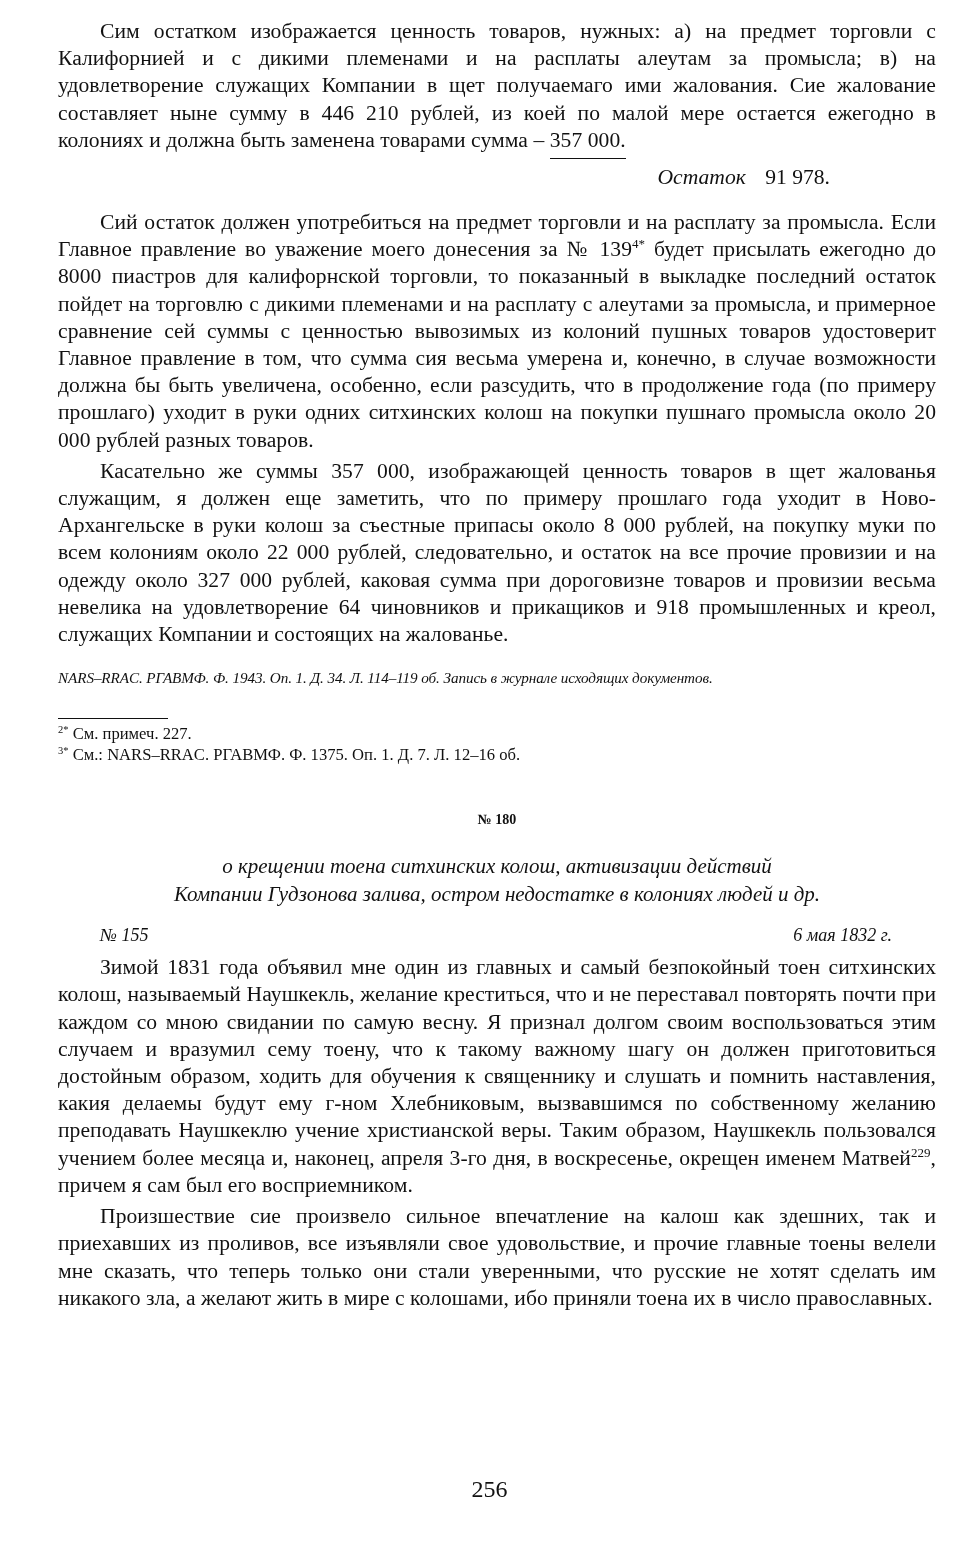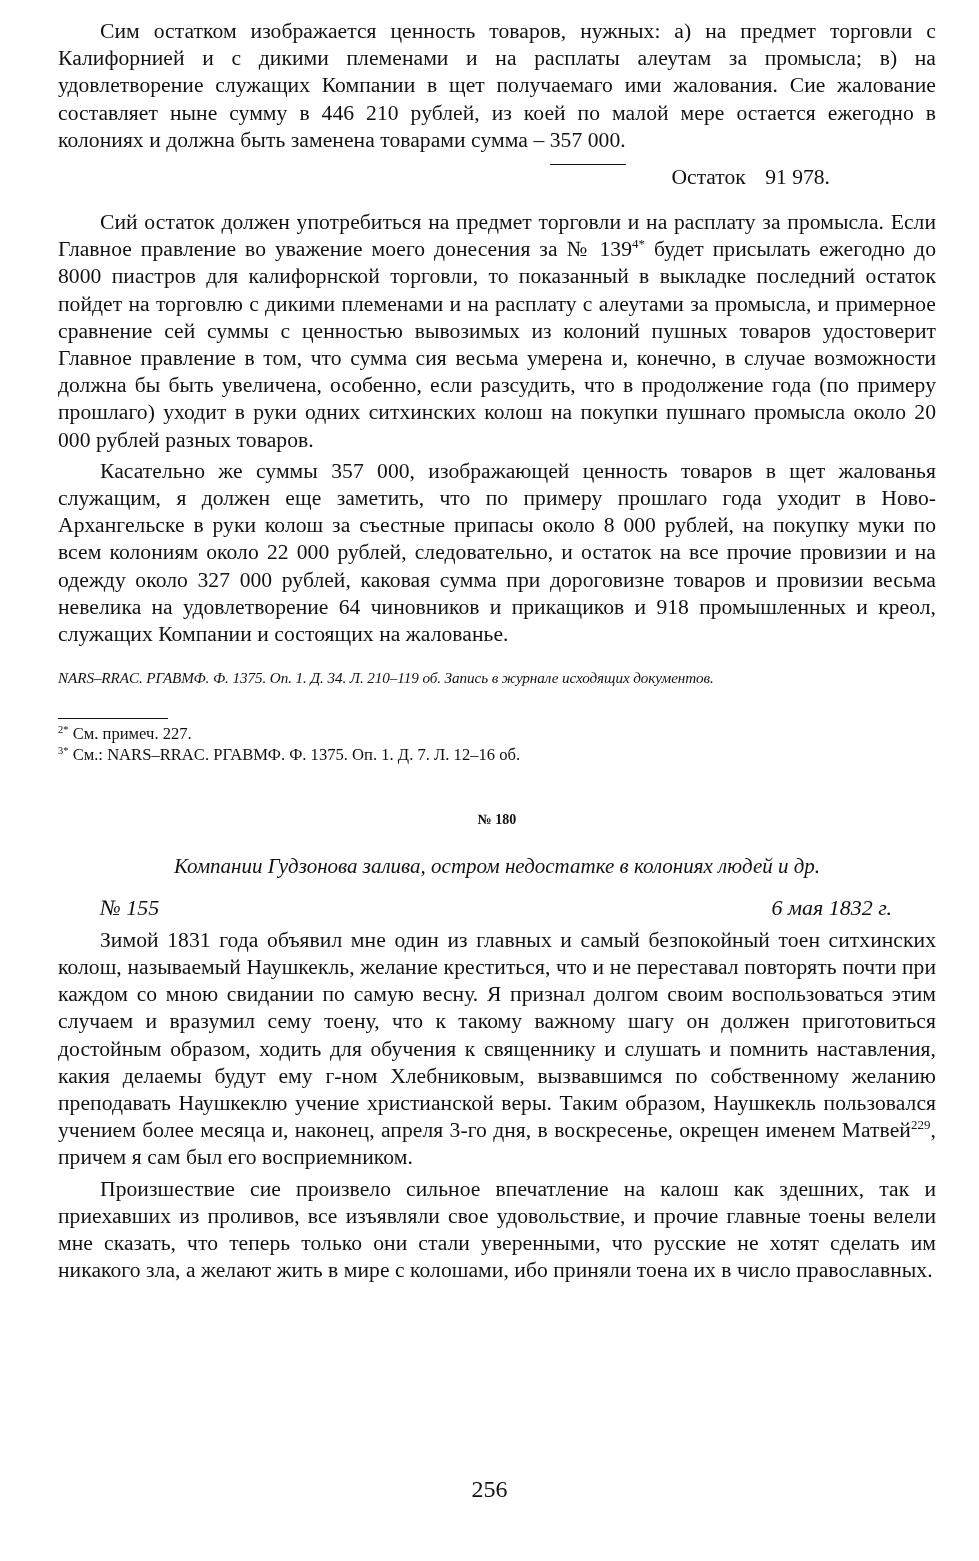--- a/index.html
+++ b/index.html
@@ -12,39 +12,39 @@
     .p {
       font-size: 21.6px; line-height: 27.2px; text-align: justify;
       text-indent: 42px; margin: 0;
       letter-spacing: 0.05px;
     }
     .p + .p { margin-top: 4px; }
     .sum-row {
       text-align: right; font-size: 21.6px; line-height: 27px;
       margin: 10px 106px 18px 0;
     }
-    .sum-row .lbl { margin-right: 14px; }
-    .u { border-bottom: 1.5px solid #111; padding-bottom: 12px; }
+    .sum-row .lbl { margin-right: 14px; font-style: italic; }
+    .u { border-bottom: 1.5px solid #111; padding-bottom: 6px; }
     .source {
       font-style: italic; font-size: 15.2px; line-height: 20px; margin: 20px 0 0 0;
       letter-spacing: -0.1px;
     }
     .fn-rule { width: 110px; height: 1px; background: #111; margin: 30px 0 4px 0; }
     .fn { font-size: 16.6px; line-height: 21px; margin: 0; padding-left: 0; }
     .fn sup { font-size: 10.5px; vertical-align: 6px; line-height: 0; }
     .doc-no {
       text-align: center; font-weight: bold; font-size: 14px; margin: 42px 0 0 0; line-height: 26px;
     }
     .doc-title {
       text-align: center; font-style: italic; font-size: 21px; line-height: 27.5px;
       margin: 20px 0 0 0;
     }
     .meta-row {
       display: flex; justify-content: space-between; font-style: italic;
-      font-size: 22px; line-height: 26px; margin: 14px 44px 6px 42px;
+      font-size: 18px; line-height: 26px; margin: 14px 44px 6px 42px;
     }
     .p sup { font-size: 13px; vertical-align: 8px; line-height: 0; }
     .page-num {
       position: absolute; left: 0; width: 979px; top: 1476px; text-align: center;
       font-size: 24px;
     }
   </style>
 </head>
 <body>
 
@@ -54,32 +54,33 @@
 
   <div class="sum-row">
     <span class="lbl">Остаток</span>
     <span>91 978.</span>
   </div>
 
   <p class="p"><span>Сий остаток должен употребиться на предмет торговли и на расплату за промысла. Если Главное правление во уважение моего донесения за № 139</span><sup>4*</sup><span> будет присылать ежегодно до 8000 пиастров для калифорнской торговли, то показанный в выкладке последний остаток пойдет на торговлю с дикими племенами и на расплату с алеутами за промысла, и примерное сравнение сей суммы с ценностью вывозимых из колоний пушных товаров удостоверит Главное правление в том, что сумма сия весьма умерена и, конечно, в случае возможности должна бы быть увеличена, особенно, если разсудить, что в продолжение года (по примеру прошлаго) уходит в руки одних ситхинских колош на покупки пушнаго промысла около 20 000 рублей разных товаров.</span></p>
 
   <p class="p">Касательно же суммы 357 000, изображающей ценность товаров в щет жалованья служащим, я должен еще заметить, что по примеру прошлаго года уходит в Ново-Архангельске в руки колош за съестные припасы около 8 000 рублей, на покупку муки по всем колониям около 22 000 рублей, следовательно, и остаток на все прочие провизии и на одежду около 327 000 рублей, каковая сумма при дороговизне товаров и провизии весьма невелика на удовлетворение 64 чиновников и прикащиков и 918 промышленных и креол, служащих Компании и состоящих на жалованье.</p>
 
-  <p class="source">NARS–RRAC. РГАВМФ. Ф. 1375. Оп. 1. Д. 34. Л. 210–119 об. Запись в журнале исходящих документов.</p>
+  <p class="source">NARS–RRAC. РГАВМФ. Ф. 1943. Оп. 1. Д. 34. Л. 114–119 об. Запись в журнале исходящих документов.</p>
 
   <div class="fn-rule"></div>
 
   <div>
     <p class="fn"><sup>2*</sup> <span>См. примеч. 227.</span></p>
     <p class="fn"><sup>3*</sup> <span>См.: NARS–RRAC. РГАВМФ. Ф. 1375. Оп. 1. Д. 7. Л. 12–16 об.</span></p>
   </div>
 
   <div class="doc-no">№ 180</div>
 
   <div class="doc-title">
+    <div>о крещении тоена ситхинских колош, активизации действий</div>
     <div>Компании Гудзонова залива, остром недостатке в колониях людей и др.</div>
   </div>
 
   <div class="meta-row">
     <span>№ 155</span>
     <span>6 мая 1832 г.</span>
   </div>
 
   <p class="p"><span>Зимой 1831 года объявил мне один из главных и самый безпокойный тоен ситхинских колош, называемый Наушкекль, желание креститься, что и не переставал повторять почти при каждом со мною свидании по самую весну. Я признал долгом своим воспользоваться этим случаем и вразумил сему тоену, что к такому важному шагу он должен приготовиться достойным образом, ходить для обучения к священнику и слушать и помнить наставления, какия делаемы будут ему г-ном Хлебниковым, вызвавшимся по собственному желанию преподавать Наушкеклю учение христианской веры. Таким образом, Наушкекль пользовался учением более месяца и, наконец, апреля 3-го дня, в воскресенье, окрещен именем Матвей</span><sup>229</sup><span>, причем я сам был его восприемником.</span></p>
 

